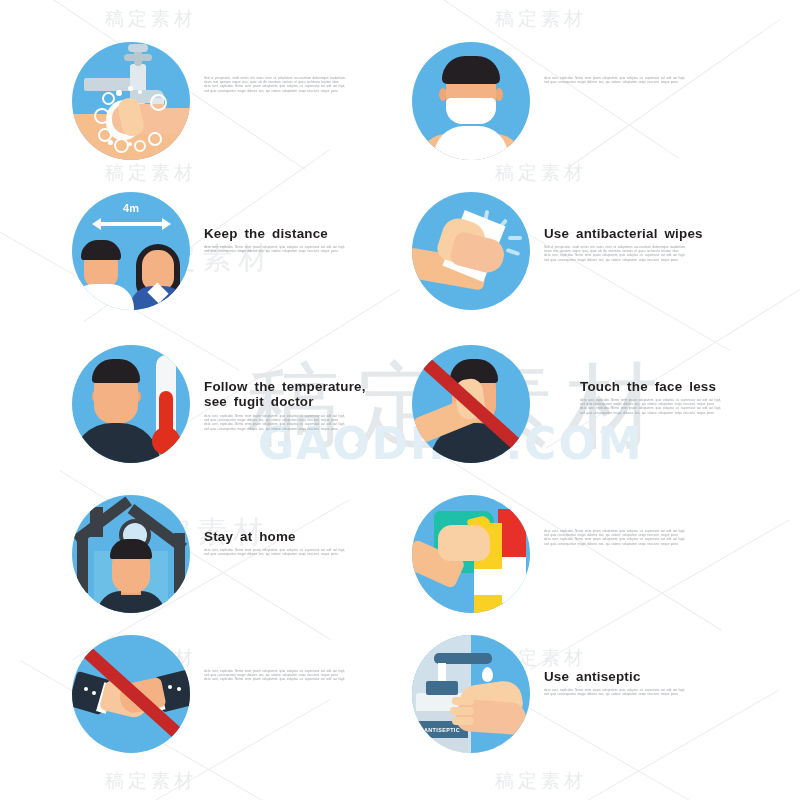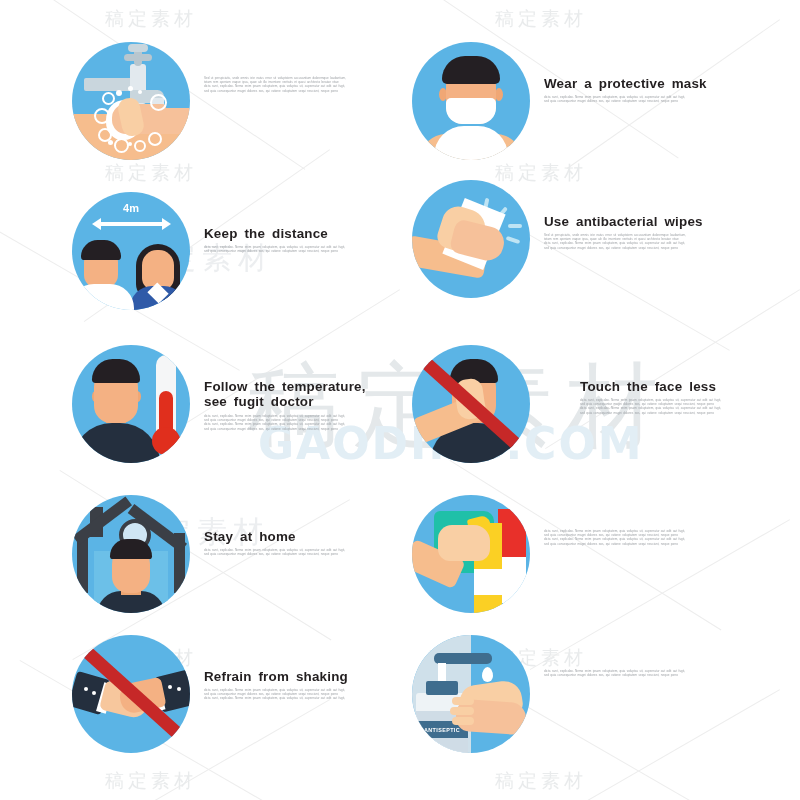--- a/index.html
+++ b/index.html
@@ -268,21 +268,20 @@
           <div class="mask-shoulder"></div>
           <div class="mask-body"></div>
           <div class="mask-ear-l"></div>
             <div class="mask-ear-r"></div>
           <div class="mask-head"></div>
           <div class="mask-hair"></div>
           <div class="mask-face"></div>
         </div>
       </div>
       <div class="txt">
-        <h2 class="title">Wear a protective mask</h2>
         <p class="body">
           <span>dicta sunt, explicabo. Nemo enim ipsam voluptatem, quia voluptas sit, aspernatur aut odit aut fugit,</span>
           <span>sed quia consequuntur magni dolores eos, qui ratione voluptatem sequi nesciunt, neque porro</span>
         </p>
       </div>
     </div>
 
     <div class="item" style="left:72px;top:192px;">
       <div class="icon-wrap">
         <div class="circle">
@@ -305,21 +304,21 @@
       </div>
       <div class="txt">
         <h2 class="title">Keep the distance</h2>
         <p class="body">
           <span>dicta sunt, explicabo. Nemo enim ipsam voluptatem, quia voluptas sit, aspernatur aut odit aut fugit,</span>
           <span>sed quia consequuntur magni dolores eos, qui ratione voluptatem sequi nesciunt, neque porro</span>
         </p>
       </div>
     </div>
 
-    <div class="item" style="left:412px;top:180px;">
+    <div class="item" style="left:412px;top:192px;">
       <div class="icon-wrap">
         <div class="circle">
           <div class="w-spark" style="left:72px;top:18px;width:4px;height:14px;transform:rotate(12deg);"></div>
           <div class="w-spark" style="left:88px;top:26px;width:4px;height:14px;transform:rotate(40deg);"></div>
           <div class="w-spark" style="left:96px;top:44px;width:14px;height:4px;"></div>
           <div class="w-spark" style="left:94px;top:58px;width:14px;height:4px;transform:rotate(18deg);"></div>
           <div class="w-arm"></div>
           <div class="w-tissue"></div>
           <div class="w-hand-back"></div>
           <div class="w-fingers"></div>
@@ -452,21 +451,20 @@
           <div class="s-hand-l"></div>
             <div class="s-hand-r"></div>
           <div class="dot" style="left:12px;top:52px;"></div>
           <div class="dot" style="left:20px;top:56px;"></div>
           <div class="dot" style="left:96px;top:50px;"></div>
           <div class="dot" style="left:105px;top:52px;"></div>
           <div class="strike" style="top:50px;"></div>
         </div>
       </div>
       <div class="txt">
-        <h2 class="title">Refrain from shaking</h2>
         <p class="body">
           <span>dicta sunt, explicabo. Nemo enim ipsam voluptatem, quia voluptas sit, aspernatur aut odit aut fugit,</span>
           <span>sed quia consequuntur magni dolores eos, qui ratione voluptatem sequi nesciunt, neque porro</span>
           <span>dicta sunt, explicabo. Nemo enim ipsam voluptatem, quia voluptas sit, aspernatur aut odit aut fugit,</span>
         </p>
       </div>
     </div>
 
     <div class="item" style="left:412px;top:635px;">
       <div class="icon-wrap">
@@ -482,20 +480,21 @@
             <span>ANTISEPTIC</span>
           </div>
           <div class="a-hand1"></div>
           <div class="a-hand2"></div>
           <div class="a-fing" style="left:40px;top:62px;width:22px;height:8px;"></div>
           <div class="a-fing" style="left:38px;top:72px;width:24px;height:8px;"></div>
           <div class="a-fing" style="left:40px;top:82px;width:22px;height:8px;"></div>
         </div>
       </div>
       <div class="txt">
+        <h2 class="title">Use antiseptic</h2>
         <p class="body">
           <span>dicta sunt, explicabo. Nemo enim ipsam voluptatem, quia voluptas sit, aspernatur aut odit aut fugit,</span>
           <span>sed quia consequuntur magni dolores eos, qui ratione voluptatem sequi nesciunt, neque porro</span>
         </p>
       </div>
     </div>
 
   </div>
 </div>
 

